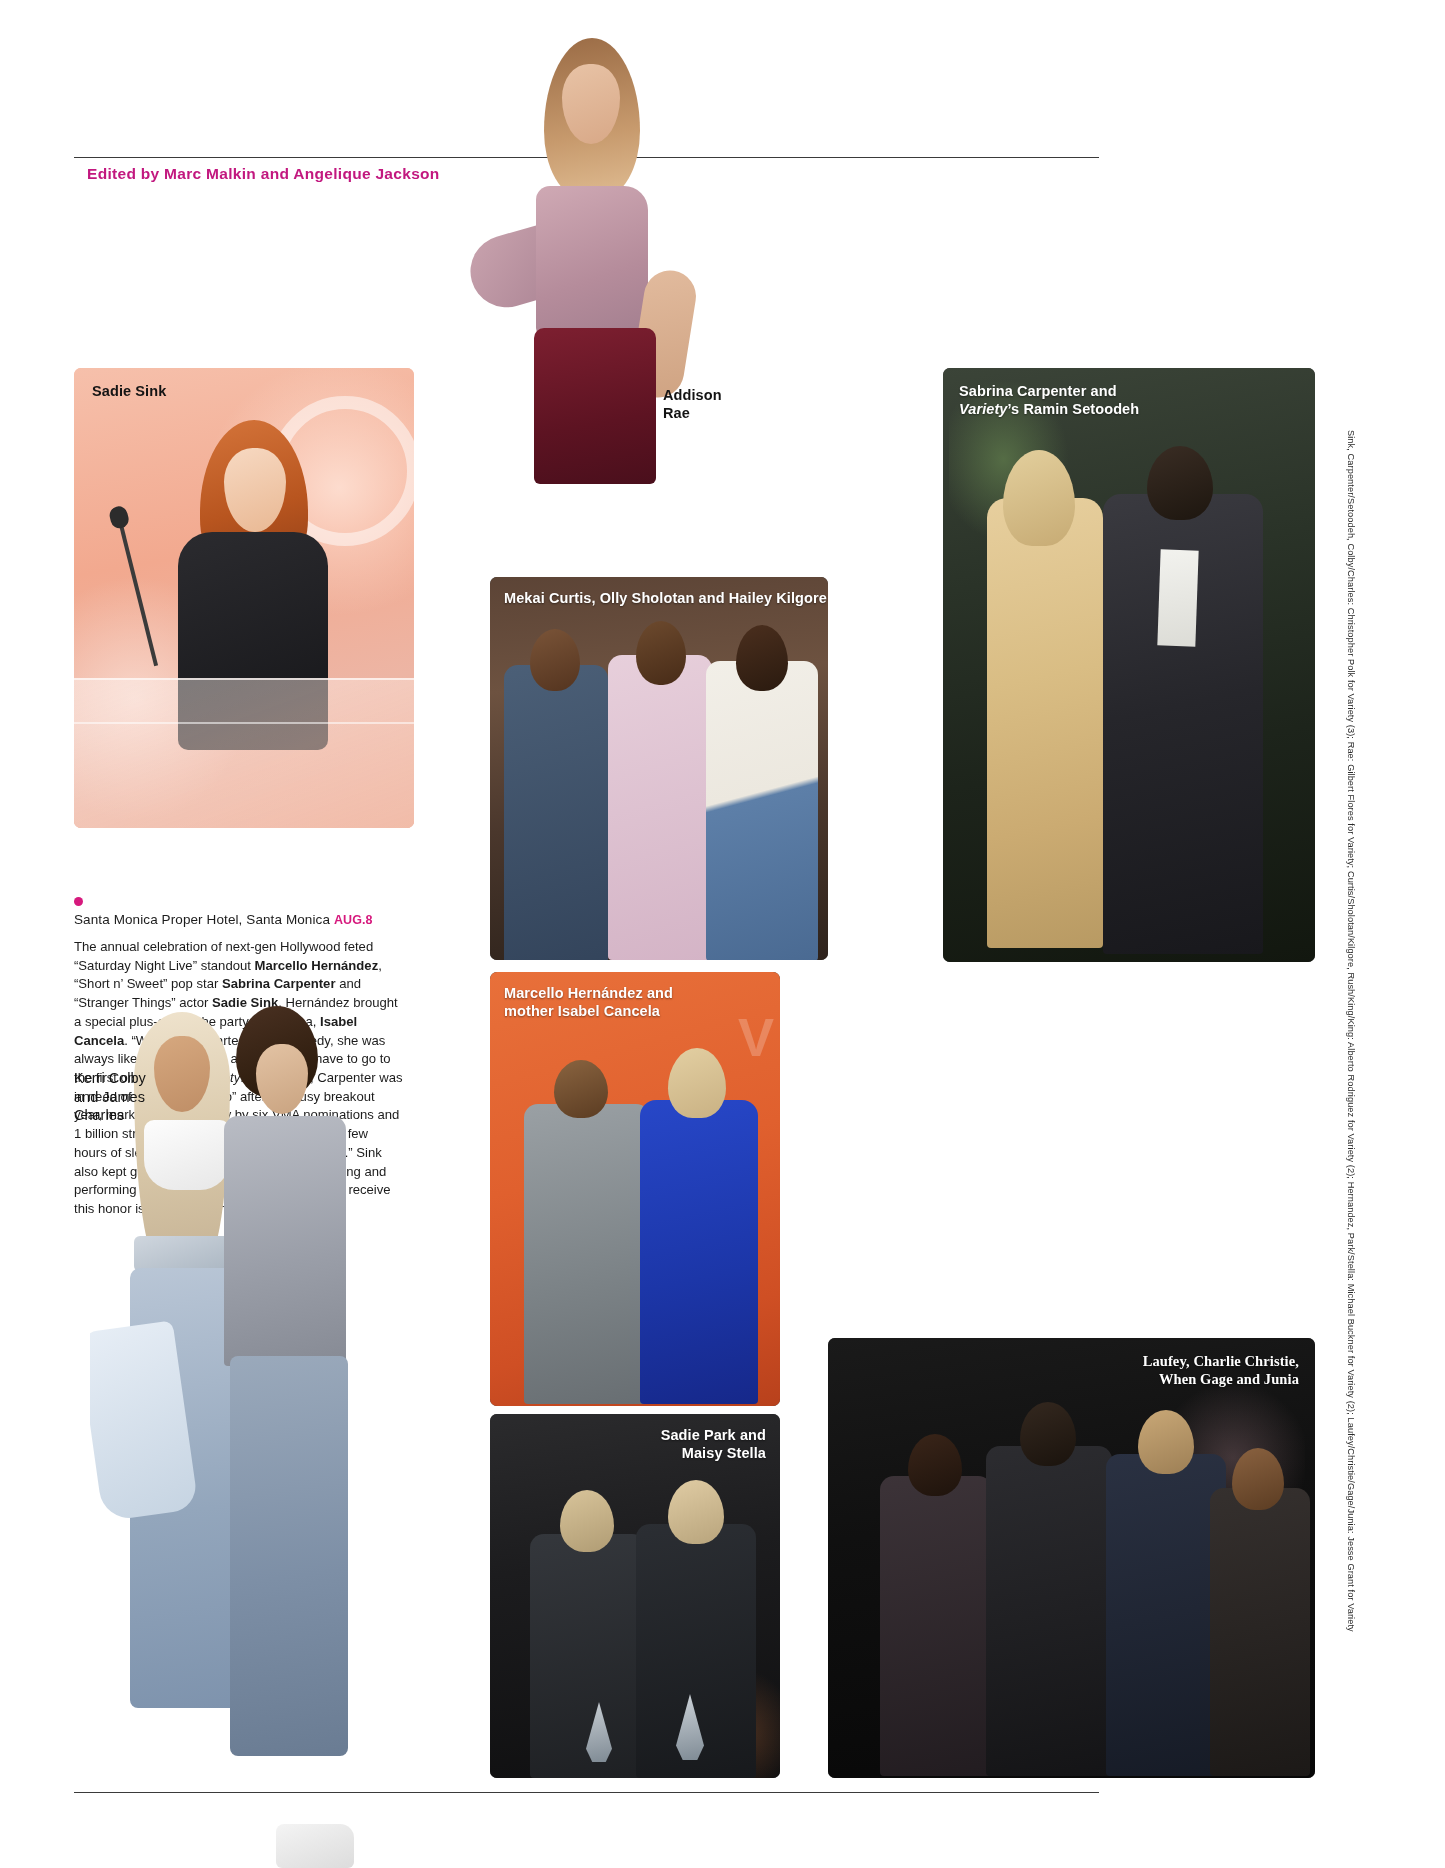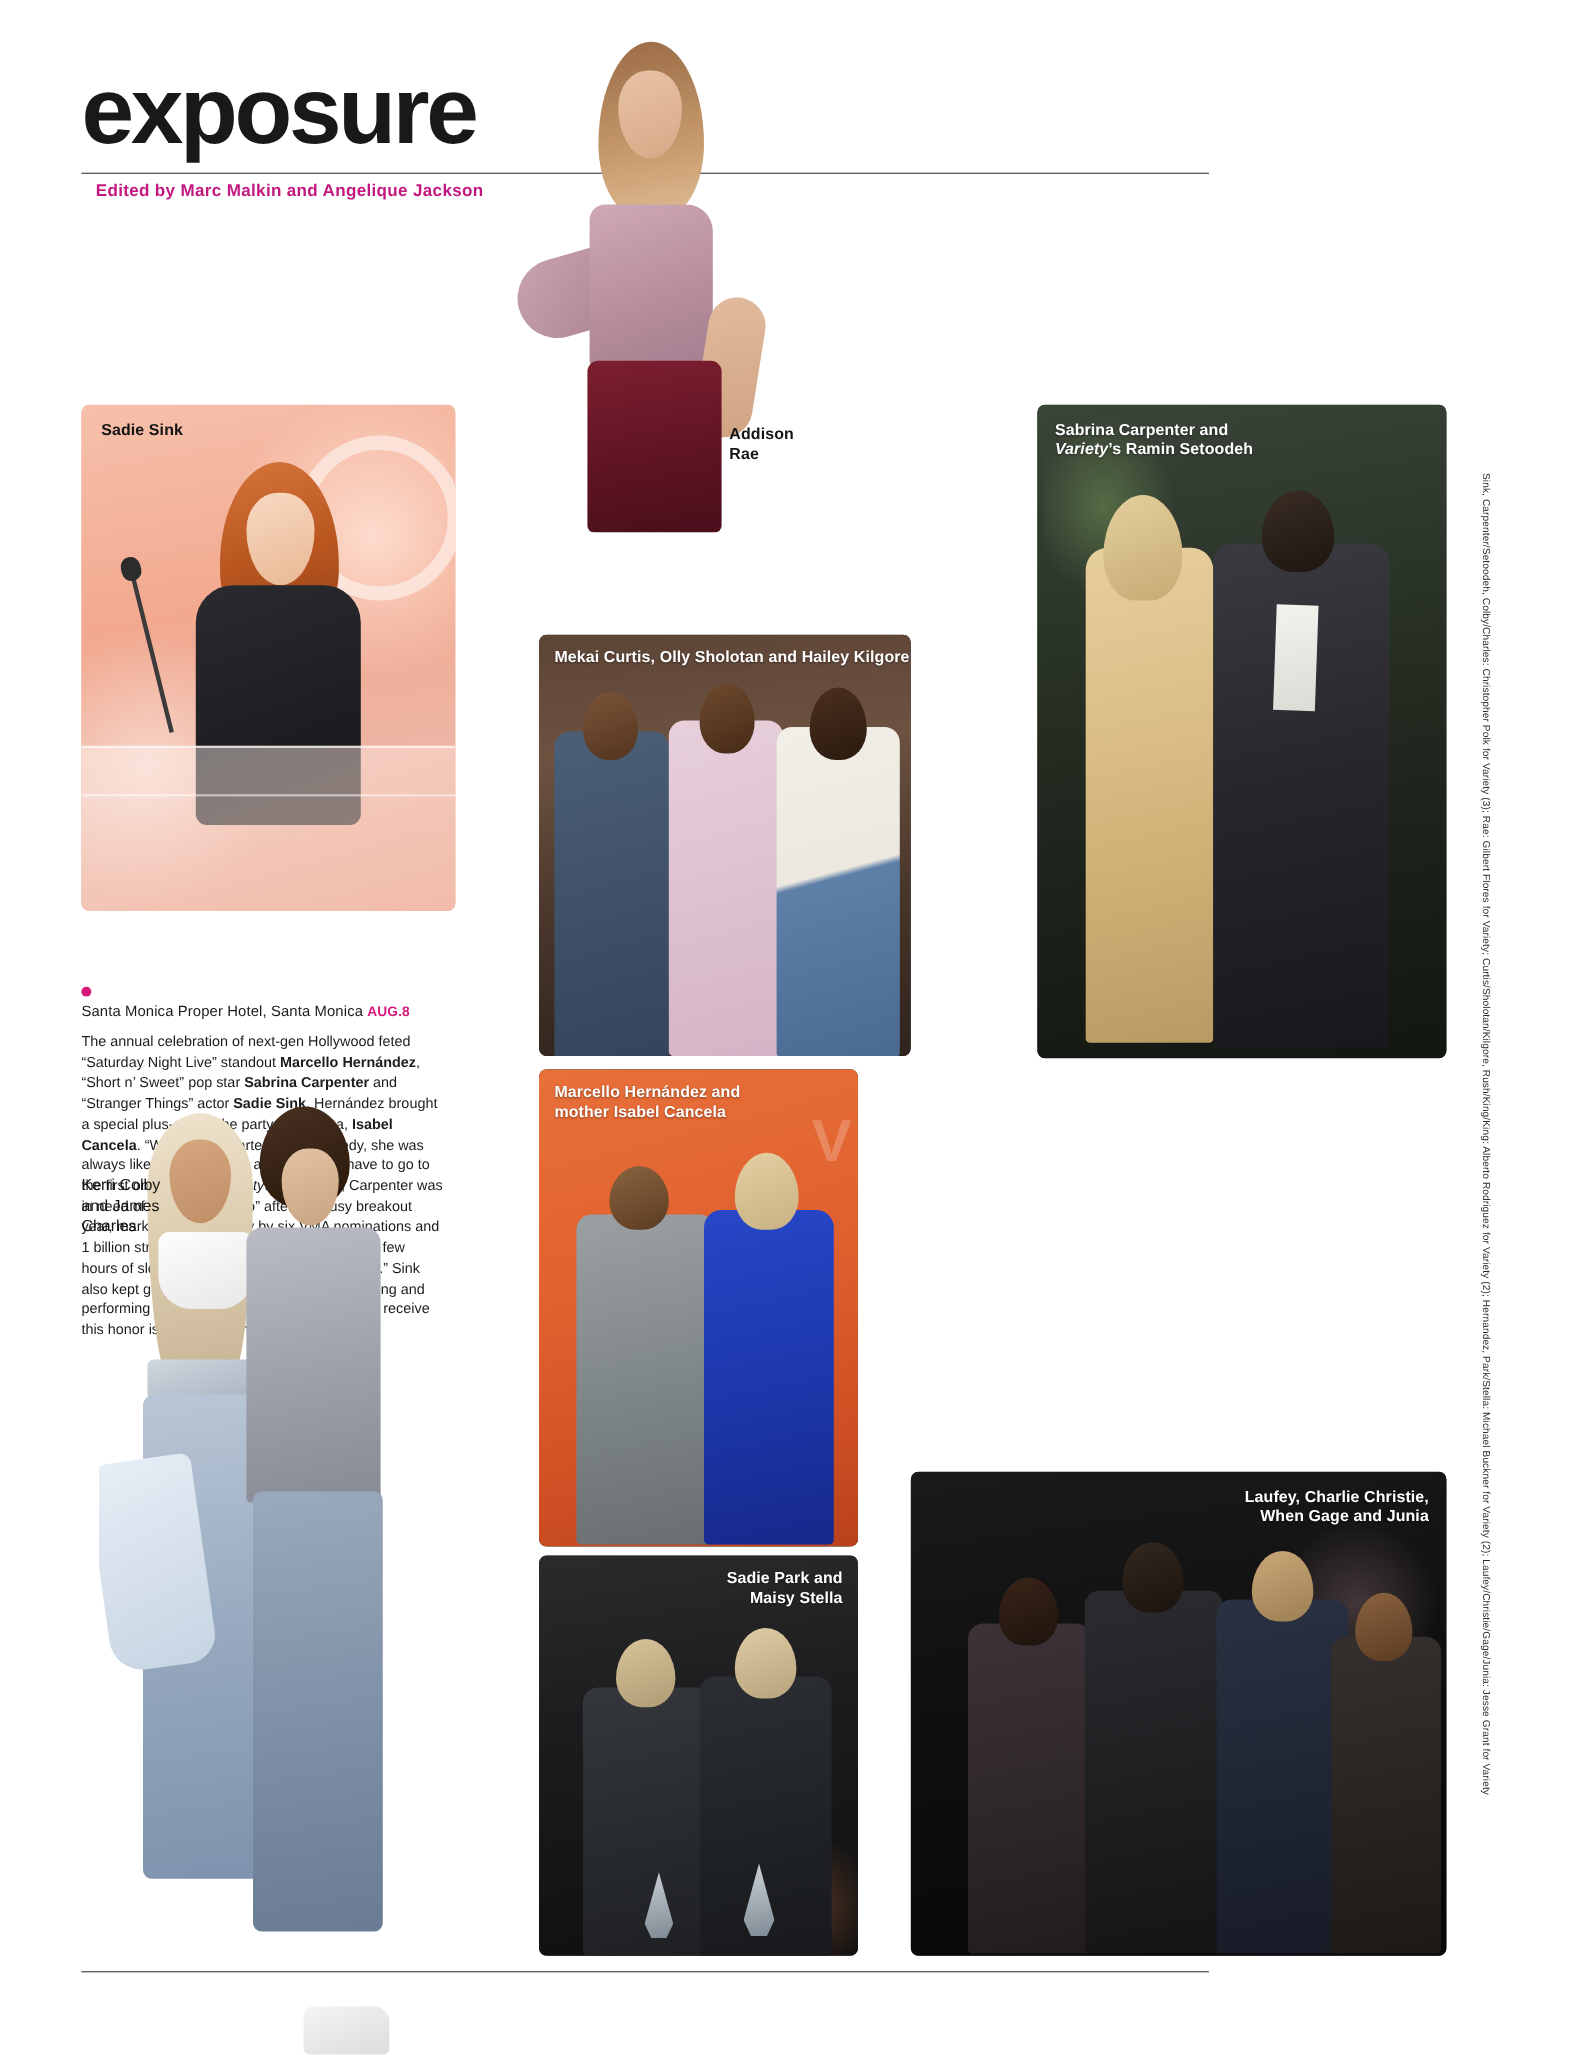--- a/index.html
+++ b/index.html
@@ -227,21 +227,21 @@
   #p-odeya .g3 { position:absolute; left:312px; top:84px; width:116px; height:282px;
     background: linear-gradient(168deg,#3f3c3d,#262324); border-radius:14px 14px 4px 4px; }
   #p-odeya .gh1 { position:absolute; left:120px; top:44px; width:56px; height:66px;
     background: linear-gradient(160deg,#4b3322,#2a1c11); border-radius:50% 50% 44% 44%/58% 58% 42% 42%; }
   #p-odeya .gh2 { position:absolute; left:226px; top:34px; width:58px; height:68px;
     background: linear-gradient(160deg,#c5a272,#9b7b50); border-radius:50% 50% 44% 44%/58% 58% 42% 42%; }
   #p-odeya .gh3 { position:absolute; left:338px; top:40px; width:58px; height:68px;
     background: linear-gradient(160deg,#cdae82,#a3855c); border-radius:50% 50% 44% 44%/58% 58% 42% 42%; }
 
   
-  #p-laufey { left: 828px; top: 1338px; width: 487px; height: 440px; }
+  #p-laufey { left: 828px; top: 1338px; width: 487px; height: 440px; font-family: Liberation Serif, serif; }
   #p-laufey .bg {
     position:absolute; inset:0;
     background: linear-gradient(172deg,#1a1a1a 0%,#101010 40%,#070707 100%);
   }
   #p-laufey .glow {
     position:absolute; right:10px; top:40px; width:180px; height:200px;
     background: radial-gradient(ellipse 60% 54% at 60% 40%, rgba(196,150,160,.28), rgba(0,0,0,0) 70%);
   }
   #p-laufey .l1 { position:absolute; left:52px; top:138px; width:112px; height:300px;
     background: linear-gradient(168deg,#3c3338,#221c20); border-radius:14px 14px 4px 4px; }
@@ -349,21 +349,20 @@
     width: 1120px;
     transform-origin: 0 0; transform: rotate(90deg);
     font-size: 9.2px; color:#2b2b2b; letter-spacing:.1px; white-space:nowrap;
   }
 </style>
 </head>
 <body>
 
 <div class="page">
 
-  <div class="masthead">exposure</div>
   <div class="rule-top"></div>
   <div class="byline"><span>Edited by </span><span class="nm">Marc Malkin</span><span> and </span><span class="nm">Angelique Jackson</span></div>
 
   <div class="photo rounded" id="p-sadie">
     <div class="bg"></div>
     <div class="logoR"></div>
     <div class="figure">
       <div class="hair"></div>
       <div class="face"></div>
       <div class="body"></div>

